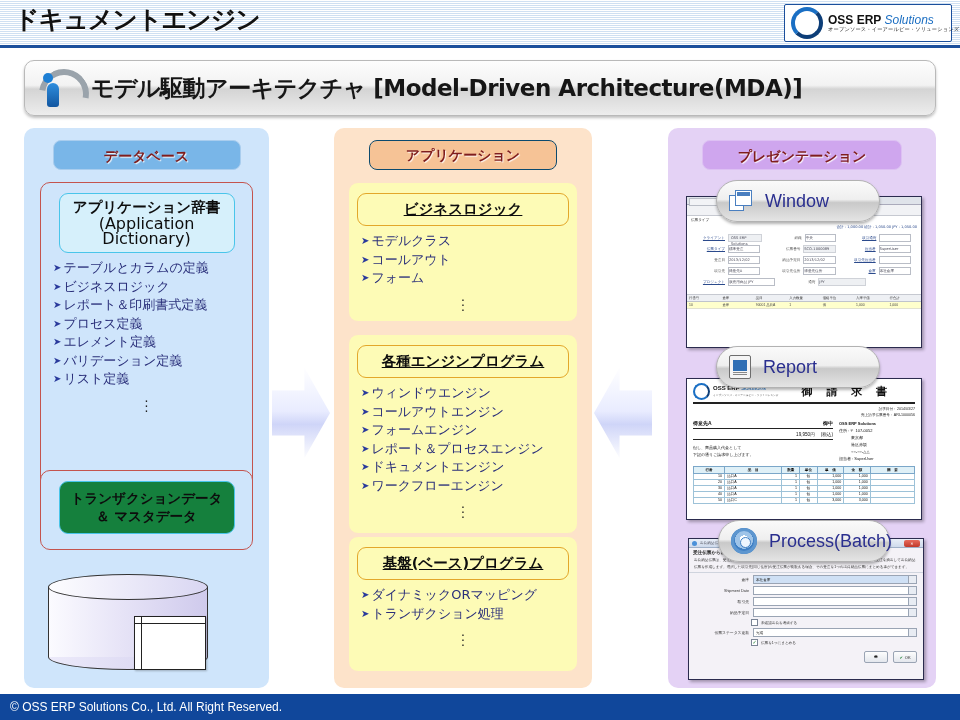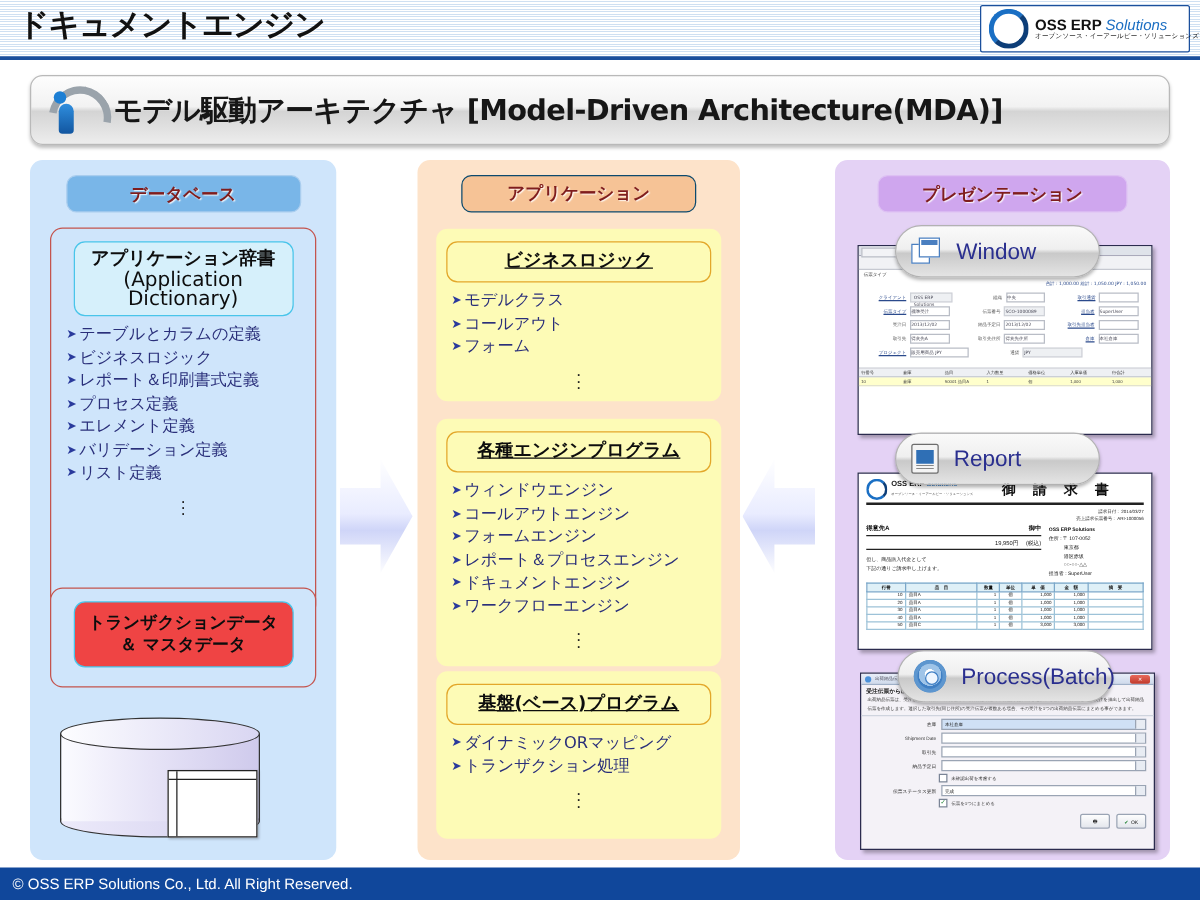--- a/index.html
+++ b/index.html
@@ -89,21 +89,21 @@
   .panel-app{border:1px solid #fde3ca;background:#fdfbb6;}
 
   .chip{
     display:block;margin:10px auto 0 auto;border-radius:9px;text-align:center;
     box-sizing:border-box;font-family:"DejaVu Sans",sans-serif;
     font-weight:bold;color:#0d0d0d;
   }
   .chip-db{width:176px;background:#d6f0fb;border:1px solid #49c5ea;padding:5px 0 6px 0;}
   .chip-db .l1{font-size:14.5px;line-height:17px;}
   .chip-db .l2{font-size:16px;font-weight:normal;line-height:15px;}
-  .chip-db2{width:176px;background:#ef4444;border:1px solid #49c5ea;padding:7px 0 8px 0;}
+  .chip-db2{width:176px;background:#15803d;border:1px solid #49c5ea;padding:7px 0 8px 0;}
   .chip-db2 .l1{font-size:13.5px;line-height:18px;}
   .chip-app{width:212px;background:#fdfbb6;border:1px solid #e3a72a;padding:6px 0 7px 0;}
   .chip-app .l1{font-size:14.5px;line-height:18px;text-decoration:underline;}
 
   ul.bullets{list-style:none;margin:6px 0 0 0;padding:0 0 0 12px;}
   ul.bullets li{
     font-size:13px;line-height:18.5px;color:#2a2f7a;
     font-family:"DejaVu Sans",sans-serif;white-space:nowrap;
   }
   ul.bullets li::before{content:"\27A4";color:#2a3a9c;font-size:10px;margin-right:2px;display:inline-block;vertical-align:1px;}

